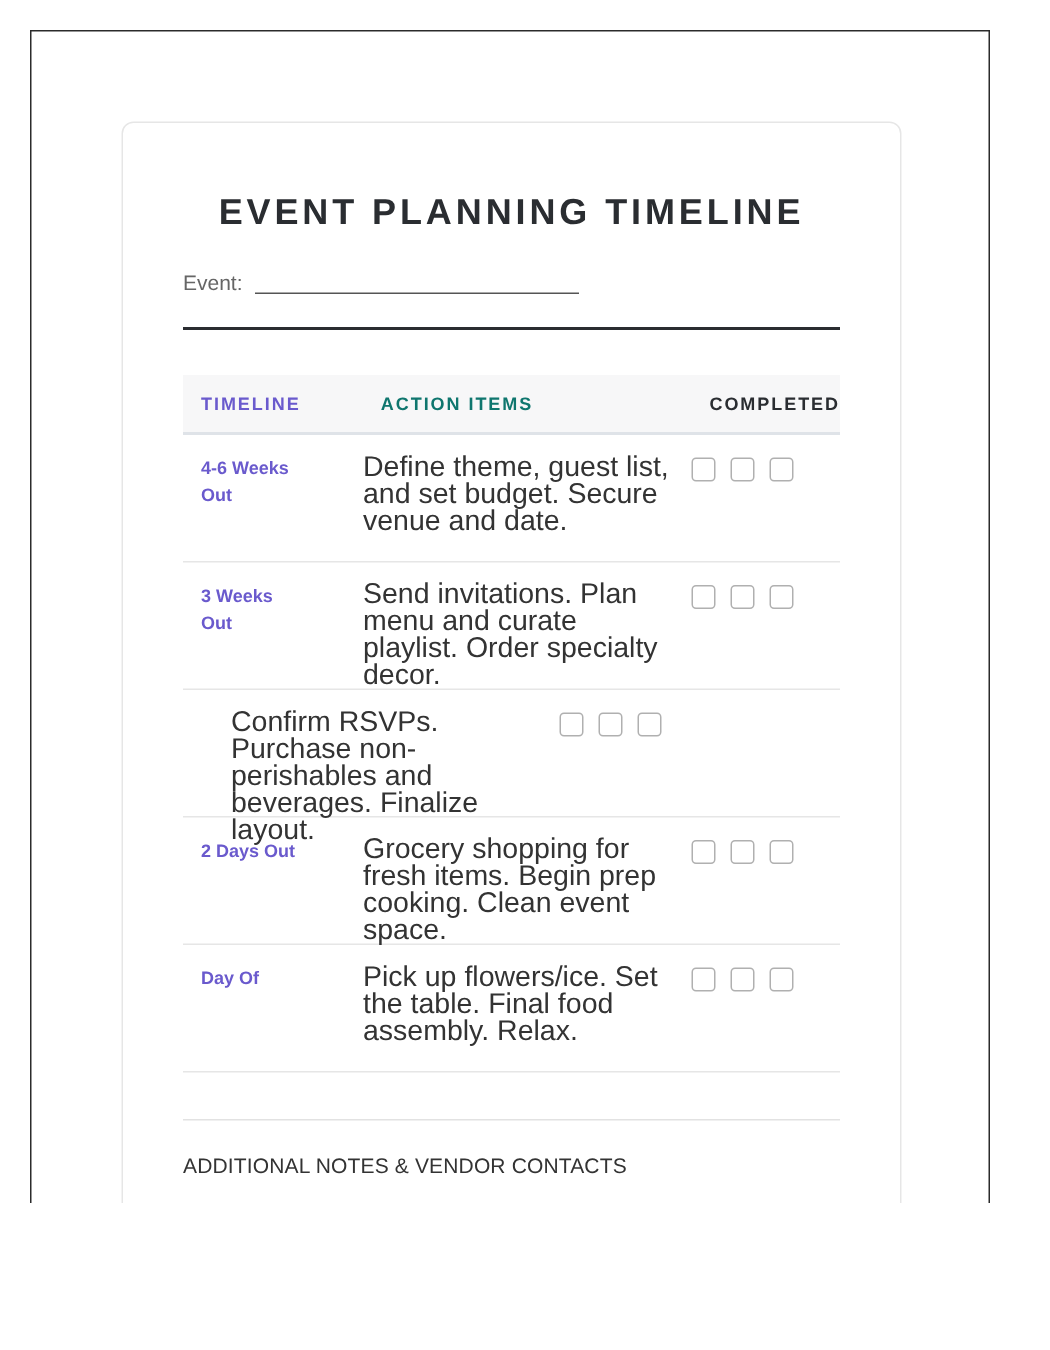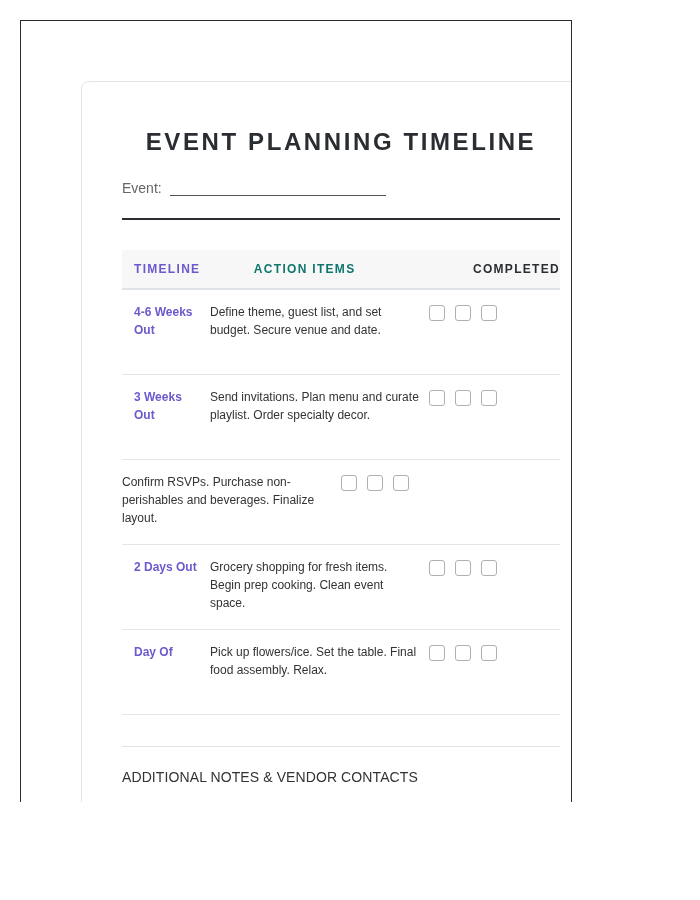--- a/index.html
+++ b/index.html
@@ -11,21 +11,21 @@
       width: 700px;
       height: 900px;
       position: relative;
       overflow: hidden;
       font-family: "Liberation Sans", sans-serif;
     }
     .page-frame {
       position: absolute;
       left: 20px;
       top: 20px;
-      width: 552px;
+      width: 640px;
       height: 782px;
       border: 1px solid #2b2b2b;
       border-bottom: none;
       box-sizing: border-box;
       overflow: hidden;
       background: #fff;
     }
     .card {
       position: absolute;
       left: 60px;
@@ -110,25 +110,26 @@
       padding-left: 12px;
       box-sizing: border-box;
       font-size: 12px;
       font-weight: bold;
       color: #6a5acd;
       line-height: 18px;
       padding-right: 6px;
     }
     .cell-actions {
       width: 219px;
-      font-size: 12px;
+      font-size: 19px;
       color: #333;
       line-height: 18px;
       padding-right: 10px;
       box-sizing: border-box;
+      margin-left: 32px;
     }
     .cell-completed {
       display: flex;
       gap: 10px;
       padding-top: 2px;
     }
     .checkbox {
       width: 16px;
       height: 16px;
       border: 1px solid #b0b0b0;

